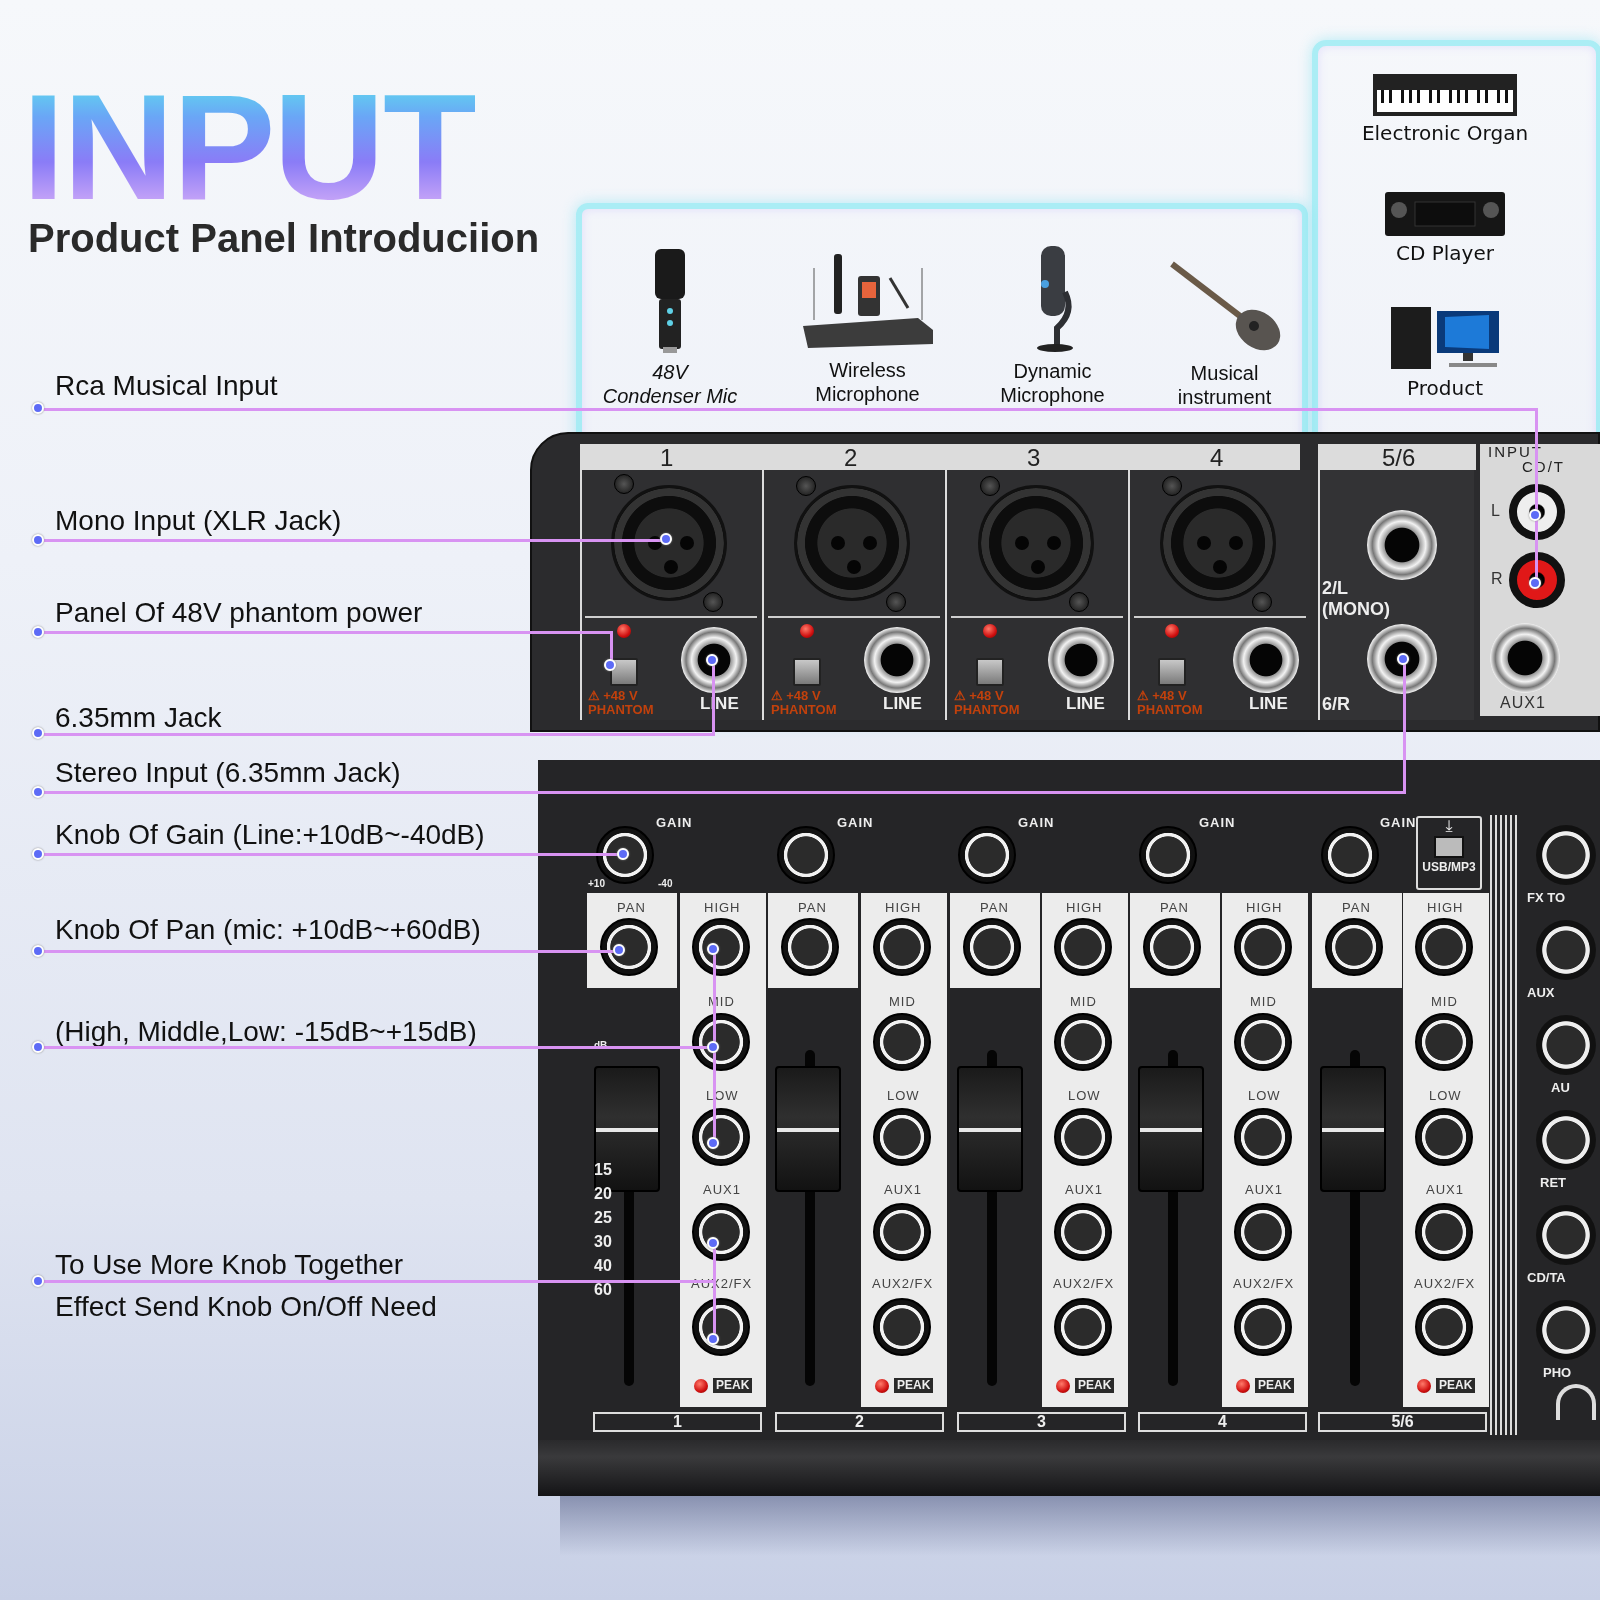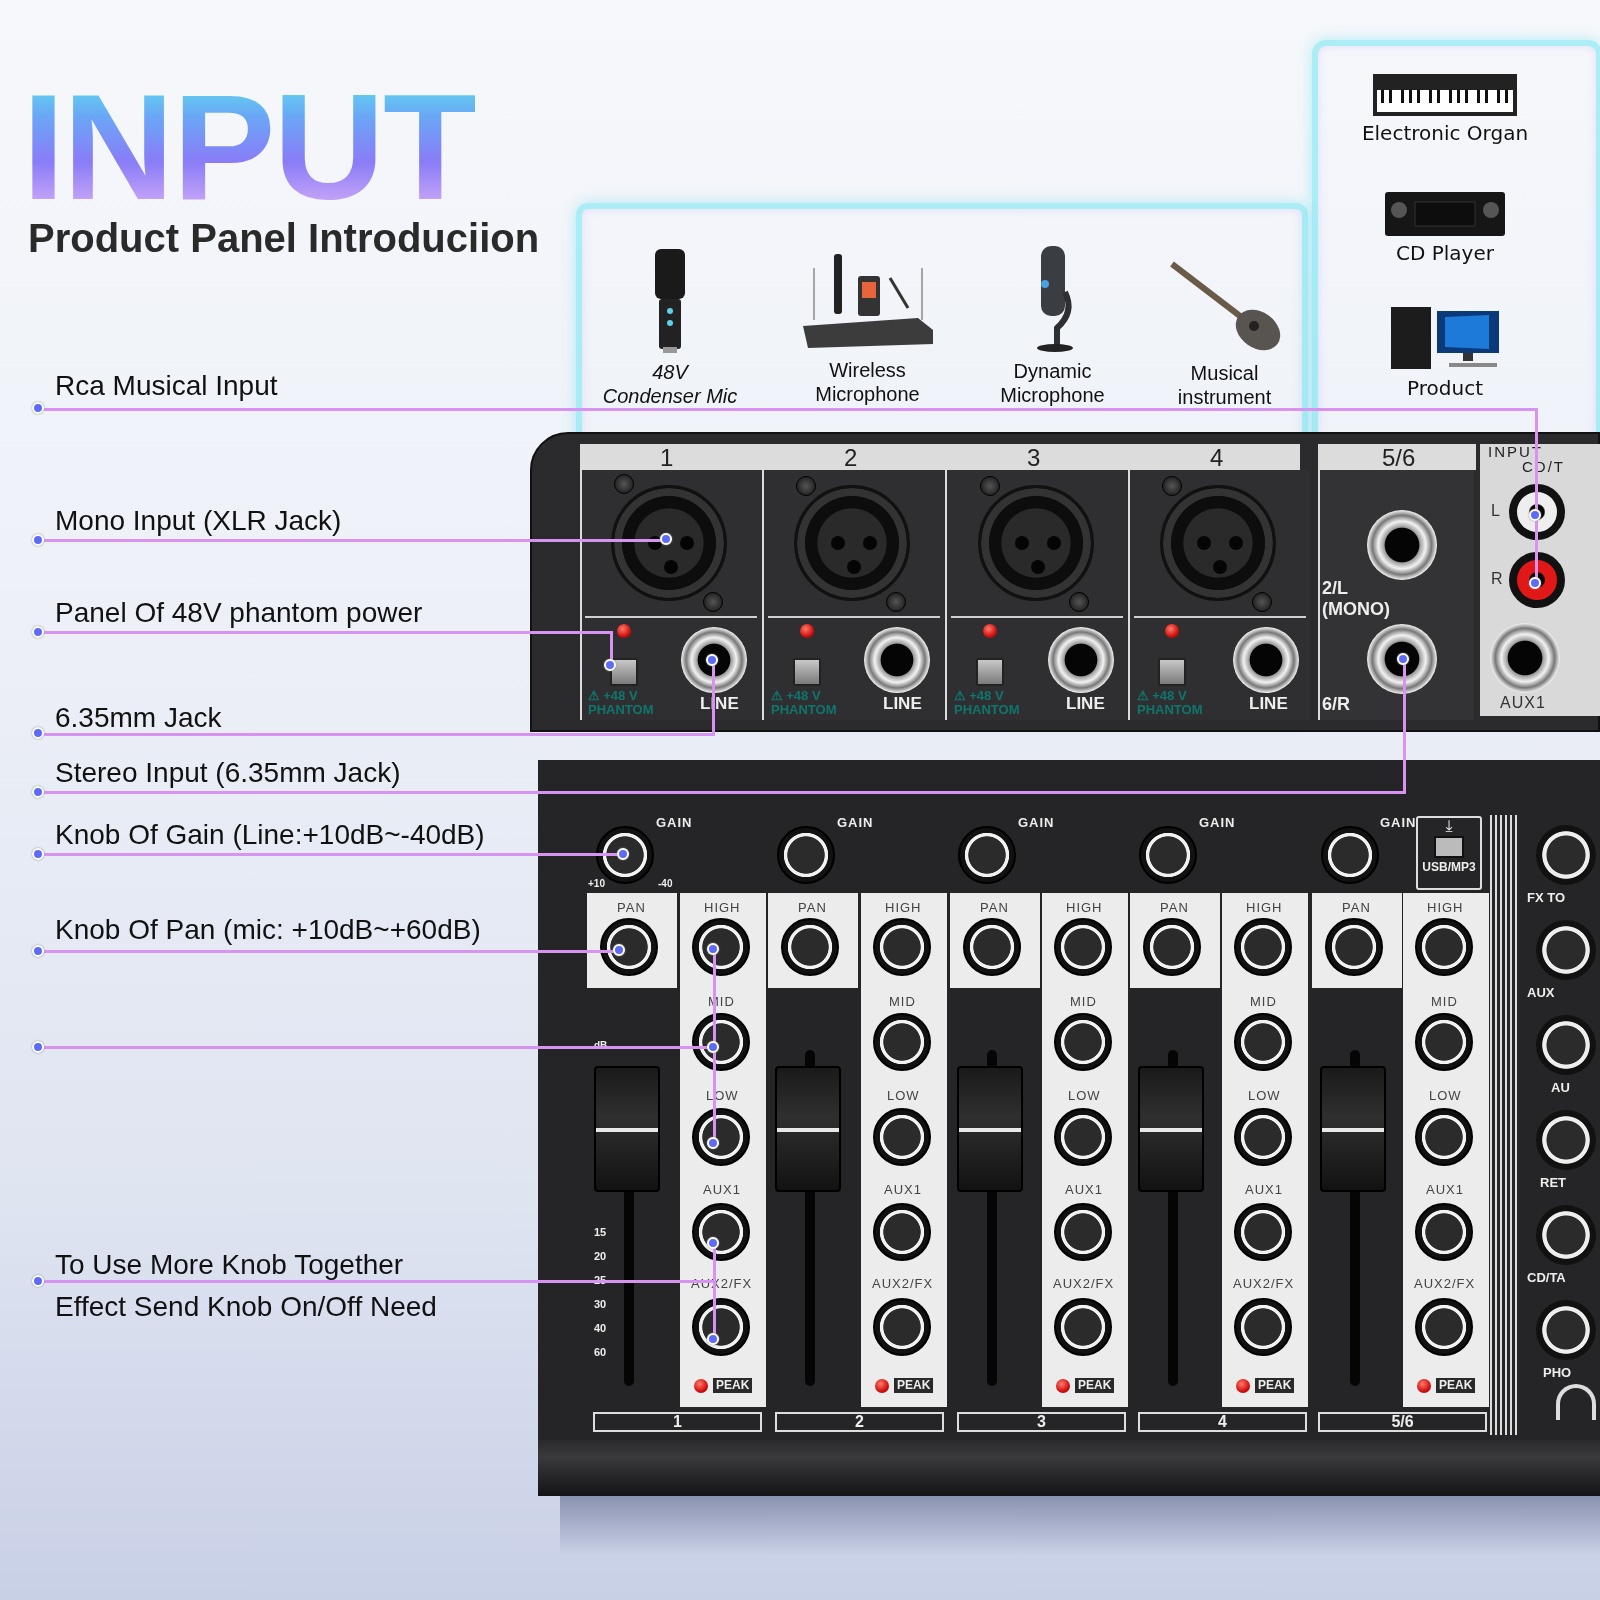--- a/index.html
+++ b/index.html
@@ -21,21 +21,21 @@
 
 .mixer-top{position:absolute;left:530px;top:432px;width:1070px;height:300px;background:#2b2b2d;border-radius:38px 0 0 0;border:2px solid #111}
 .num-strip{position:absolute;top:444px;height:26px;background:#dcdcdc;color:#222;font-size:26px;text-align:center;line-height:26px}
 .ch-box{position:absolute;top:470px;height:250px;background:#2f2f31;border-left:2px solid #dcdcdc}
 .xlr{position:absolute;width:116px;height:116px;border-radius:50%;background:radial-gradient(circle,#2a2a2a 0 44%,#0d0d0d 45% 60%,#333 61% 70%,#0c0c0c 71%);border:3px solid #111}
 .pin{position:absolute;width:14px;height:14px;border-radius:50%;background:#050505}
 .screw{position:absolute;width:20px;height:20px;border-radius:50%;background:radial-gradient(circle,#555,#111);border:1px solid #000}
 .jack{position:absolute;width:66px;height:66px;border-radius:50%;background:radial-gradient(circle,#050505 0 34%,#9a9a9a 36%,#f2f2f2 48%,#777 60%,#eee 70%,#555 80%,#222 100%)}
 .led{position:absolute;width:14px;height:14px;border-radius:50%;background:radial-gradient(circle at 40% 35%,#ff7a6a,#d01010 60%,#700)}
 .btn48{position:absolute;width:28px;height:28px;background:linear-gradient(#c8c8c8,#7a7a7a);border:2px solid #222;border-radius:2px}
-.ph-txt{position:absolute;color:#0f766e;font-weight:bold;font-size:13px;line-height:14px}
+.ph-txt{position:absolute;color:#c2410c;font-weight:bold;font-size:13px;line-height:14px}
 .line-txt{position:absolute;color:#eee;font-weight:bold;font-size:17px}
 .sep{position:absolute;height:2px;background:#cfcfcf}
 .white-txt{position:absolute;color:#eee;font-weight:bold;font-size:18px;line-height:21px}
 .rca-panel{position:absolute;left:1480px;top:444px;width:120px;height:272px;background:#d9d9d9}
 .rca{position:absolute;width:56px;height:56px;border-radius:50%;border:8px solid #111}
 
 .mixer-low{position:absolute;left:538px;top:760px;width:1062px;height:736px;background:#252527;border-radius:0 0 0 20px}
 .mixer-edge{position:absolute;left:538px;top:1440px;width:1062px;height:56px;background:linear-gradient(180deg,#2a2a2c,#3a3a3c 30%,#141416 100%)}
 .shadow{position:absolute;left:560px;top:1496px;width:1040px;height:60px;background:linear-gradient(180deg,rgba(80,90,130,.55),rgba(160,170,200,0))}
 .light{position:absolute;background:#ececec}
@@ -268,21 +268,21 @@
 <div class="knob" style="left:692px;top:1203px;width:58px;height:58px"></div>
 <div class="klabel" style="left:691px;top:1276px">AUX2/FX</div>
 <div class="knob" style="left:692px;top:1298px;width:58px;height:58px"></div>
 <div class="led" style="left:694px;top:1379px"></div>
 <div class="peak-tag" style="left:713px;top:1378px">PEAK</div>
 <div class="tiny-d" style="left:594px;top:1040px">dB</div>
 <div class="fader-slot" style="left:624px;top:1070px;height:316px"></div>
 <div class="fader-cap" style="left:594px;top:1066px">
     <div class="fader-line"></div>
   </div>
-<div class="scale" style="left:594px;top:1220px;line-height:24px;font-size:11px">
+<div class="scale" style="left:594px;top:1158px;line-height:24px;font-size:16px">
     <div>15</div>
     <div>20</div>
     <div>25</div>
     <div>30</div>
     <div>40</div>
     <div>60</div>
   </div>
 
 <div class="knob" style="left:777px;top:826px;width:58px;height:58px"></div>
 <div class="klabel-d" style="left:837px;top:815px">GAIN</div>
@@ -395,20 +395,21 @@
 <div class="abs" style="left:1556px;top:1384px;width:40px;height:36px;border:4px solid #ddd;border-bottom:none;border-radius:20px 20px 0 0"></div>
 
 <div class="label" style="top:369px">Rca Musical Input</div>
 <div class="label" style="top:504px">Mono Input (XLR Jack)</div>
 <div class="label" style="top:596px">Panel Of 48V phantom power</div>
 <div class="label" style="top:701px">6.35mm Jack</div>
 <div class="label" style="top:756px">Stereo Input (6.35mm Jack)</div>
 <div class="label" style="top:818px">Knob Of Gain (Line:+10dB~-40dB)</div>
 <div class="label" style="top:913px">Knob Of Pan (mic: +10dB~+60dB)</div>
 <div class="label" style="top:1011px;line-height:42px">
+    <div>(High, Middle,Low: -15dB~+15dB)</div>
   </div>
 <div class="label" style="top:1244px;line-height:42px">
     <div>To Use More Knob Together</div>
     <div>Effect Send Knob  On/Off Need</div>
   </div>
 
 <div class="hl" style="left:44px;top:408px;width:1494px"></div>
 <div class="vl" style="left:1535px;top:408px;height:176px"></div>
 <div class="hl" style="left:44px;top:539px;width:624px"></div>
 <div class="hl" style="left:44px;top:631px;width:568px"></div>

